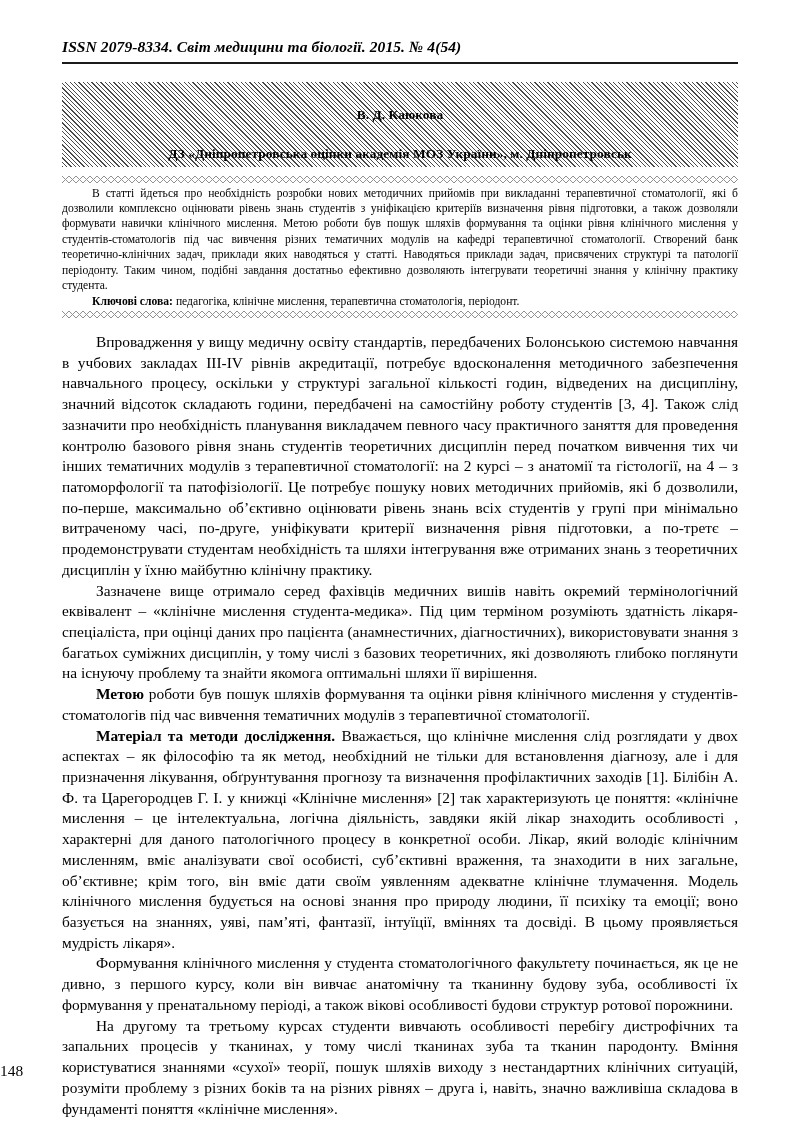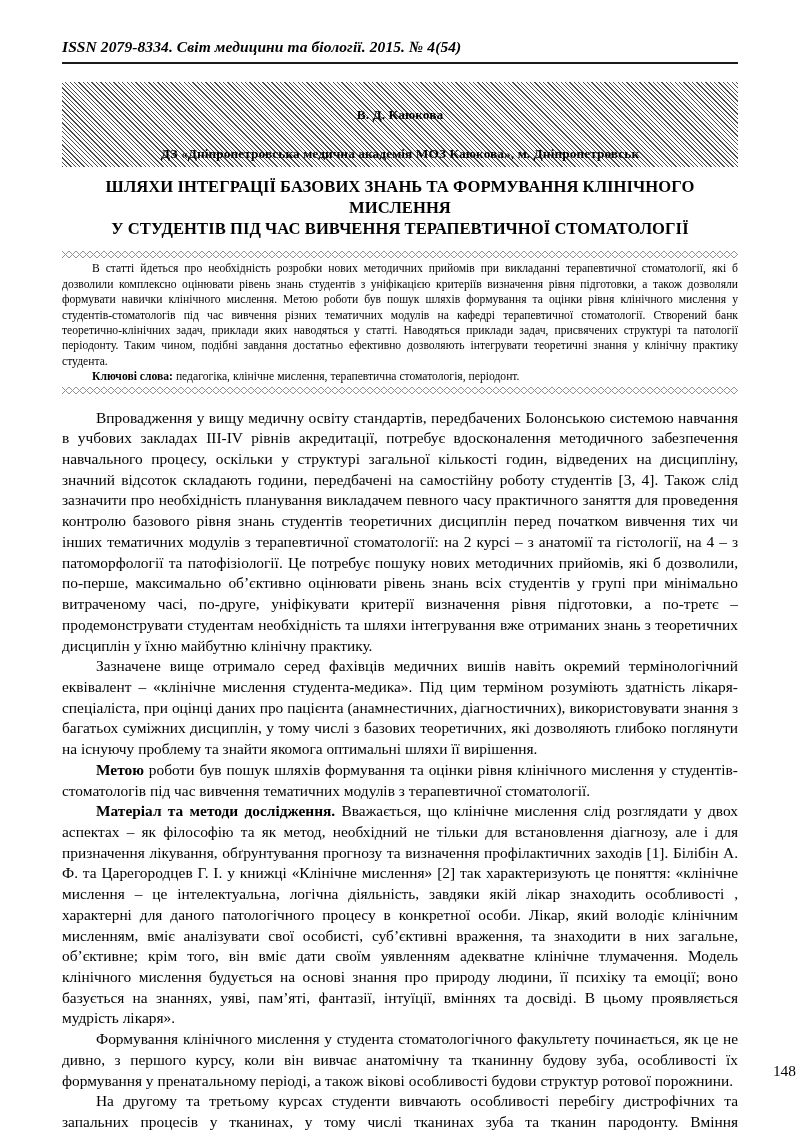--- a/index.html
+++ b/index.html
@@ -130,44 +130,40 @@
   .body-text p {
     margin: 0;
     text-indent: 34px;
   }
   .body-text p b { font-weight: bold; }
 
   
   .page-number {
     position: absolute;
     left: 0;
-    right: 4px;
+    right: 16px;
     bottom: 52px;
-    text-align: right;
+    text-align: left;
     font-size: 15.4px;
   }
 </style>
 </head>
 <body>
 
 <div class="page">
 
   <div class="running-head">ISSN 2079-8334. Світ медицини та біології. 2015. № 4(54)</div>
   <hr class="head-rule">
 
 
   <div class="author-band">
     <div class="author-name">В. Д. Каюкова</div>
-    <div class="author-affil">ДЗ «Дніпропетровська медична академія МОЗ Каюкова», м. Дніпропетровськ</div>
+    <div class="author-affil">ДЗ «Дніпропетровська оцінки академія МОЗ України», м. Дніпропетровськ</div>
   </div>
 
-  <h1 class="article-title">
-    <span class="ttl-line">ШЛЯХИ ІНТЕГРАЦІЇ БАЗОВИХ ЗНАНЬ ТА ФОРМУВАННЯ КЛІНІЧНОГО МИСЛЕННЯ</span>
-    <span class="ttl-line">У СТУДЕНТІВ ПІД ЧАС ВИВЧЕННЯ ТЕРАПЕВТИЧНОЇ СТОМАТОЛОГІЇ</span>
-  </h1>
 
   <div class="zigzag top"></div>
 
   <div class="abstract-block">
     <p>В статті йдеться про необхідність розробки нових методичних прийомів при викладанні терапевтичної стоматології, які б дозволили комплексно оцінювати рівень знань студентів з уніфікацією критеріїв визначення рівня підготовки, а також дозволяли формувати навички клінічного мислення. Метою роботи був пошук шляхів формування та оцінки рівня клінічного мислення у студентів-стоматологів під час вивчення різних тематичних модулів на кафедрі терапевтичної стоматології. Створений банк теоретично-клінічних задач, приклади яких наводяться у статті. Наводяться приклади задач, присвячених структурі та патології періодонту. Таким чином, подібні завдання достатньо ефективно дозволяють інтегрувати теоретичні знання у клінічну практику студента.</p>
     <p class="keywords"><b>Ключові слова:</b><span> педагогіка, клінічне мислення, терапевтична стоматологія, періодонт.</span></p>
   </div>
 
   <div class="zigzag bottom"></div>
 

